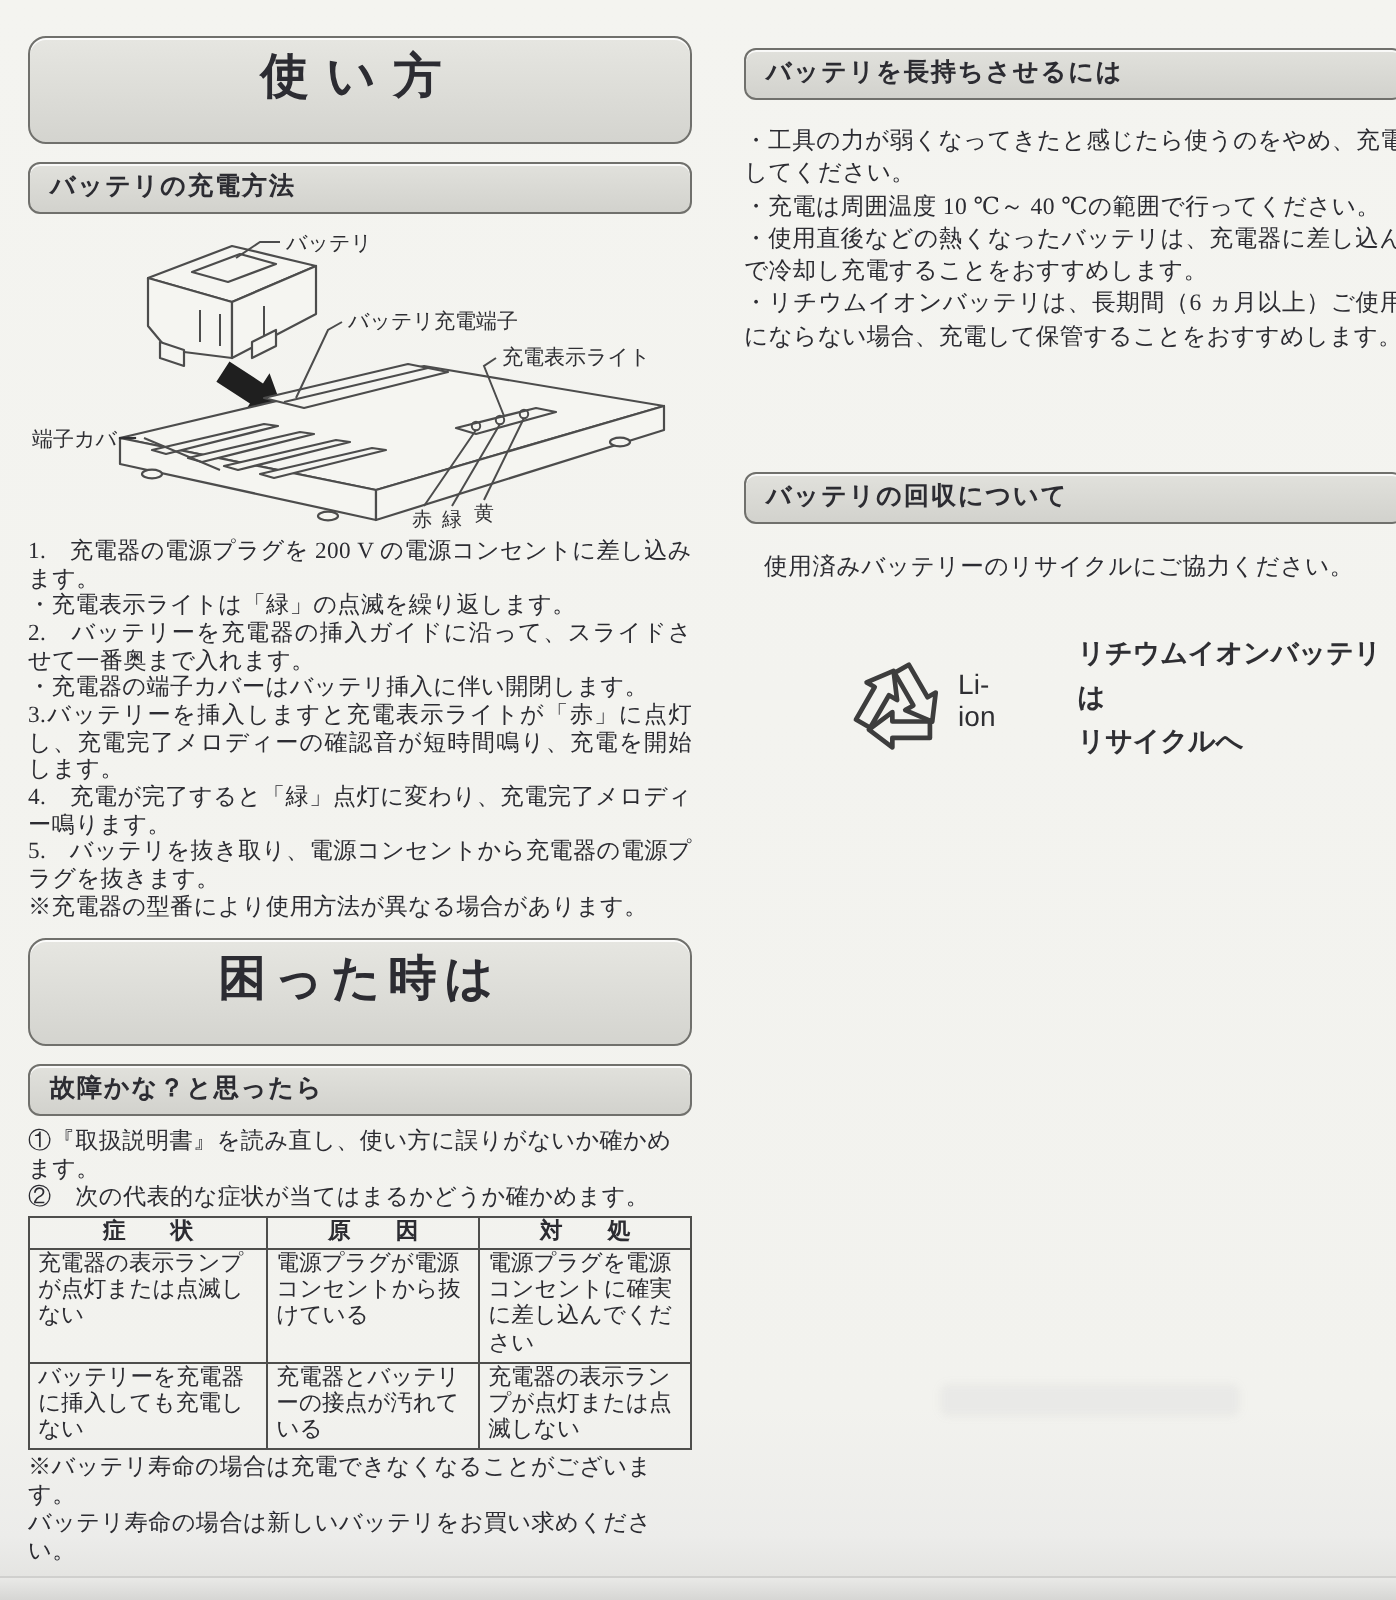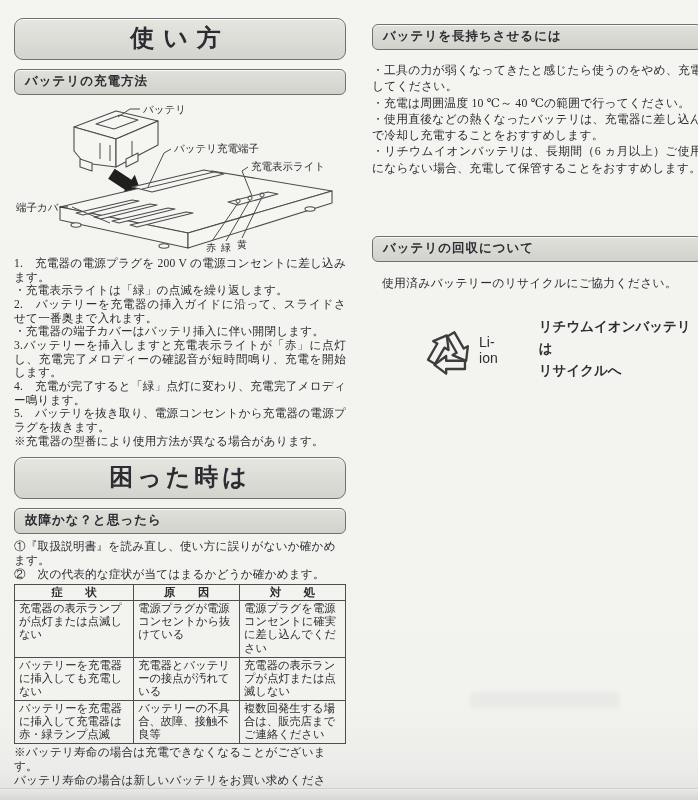--- a/index.html
+++ b/index.html
@@ -16,21 +16,21 @@
   
   .col-left{position:absolute;left:14px;top:18px;width:332px;}
   .col-right{position:absolute;left:372px;top:24px;width:330px;}
 
   
   .title-box{
     border:1.5px solid #70706c;border-radius:9px;
     background:linear-gradient(#e6e6e1,#d4d4cf);
     box-shadow:inset 0 1px 0 rgba(255,255,255,.85);
     text-align:center;font-size:24px;font-weight:bold;
-    letter-spacing:9px;padding:3px 0 5px;margin-bottom:9px;
+    letter-spacing:9px;padding:3px 0 17px;margin-bottom:9px;
   }
   .title-box.tight{letter-spacing:4px;}
   .hdr{
     border:1.3px solid #70706c;border-radius:6px;
     background:linear-gradient(#e1e1dc,#d2d2cd);
     box-shadow:inset 0 1px 0 rgba(255,255,255,.8);
     font-family:"Liberation Sans","DejaVu Sans",sans-serif;
     font-size:12.5px;font-weight:bold;letter-spacing:1px;
     padding:3px 10px 4px;margin-bottom:6px;
   }
@@ -177,25 +177,20 @@
         <tr>
           <td>充電器の表示ランプが点灯または点滅しない</td>
           <td>電源プラグが電源コンセントから抜けている</td>
           <td>電源プラグを電源コンセントに確実に差し込んでください</td>
         </tr>
         <tr>
           <td>バッテリーを充電器に挿入しても充電しない</td>
           <td>充電器とバッテリーの接点が汚れている</td>
           <td>充電器の表示ランプが点灯または点滅しない</td>
         </tr>
-        <tr>
-          <td>バッテリーを充電器に挿入して充電器は赤・緑ランプ点滅</td>
-          <td>バッテリーの不具合、故障、接触不良等</td>
-          <td>複数回発生する場合は、販売店までご連絡ください</td>
-        </tr>
       </tbody>
     </table>
 
     <div class="notes">
       <p>※バッテリ寿命の場合は充電できなくなることがございます。</p>
       <p>バッテリ寿命の場合は新しいバッテリをお買い求めください。</p>
     </div>
 
   </div>
 

